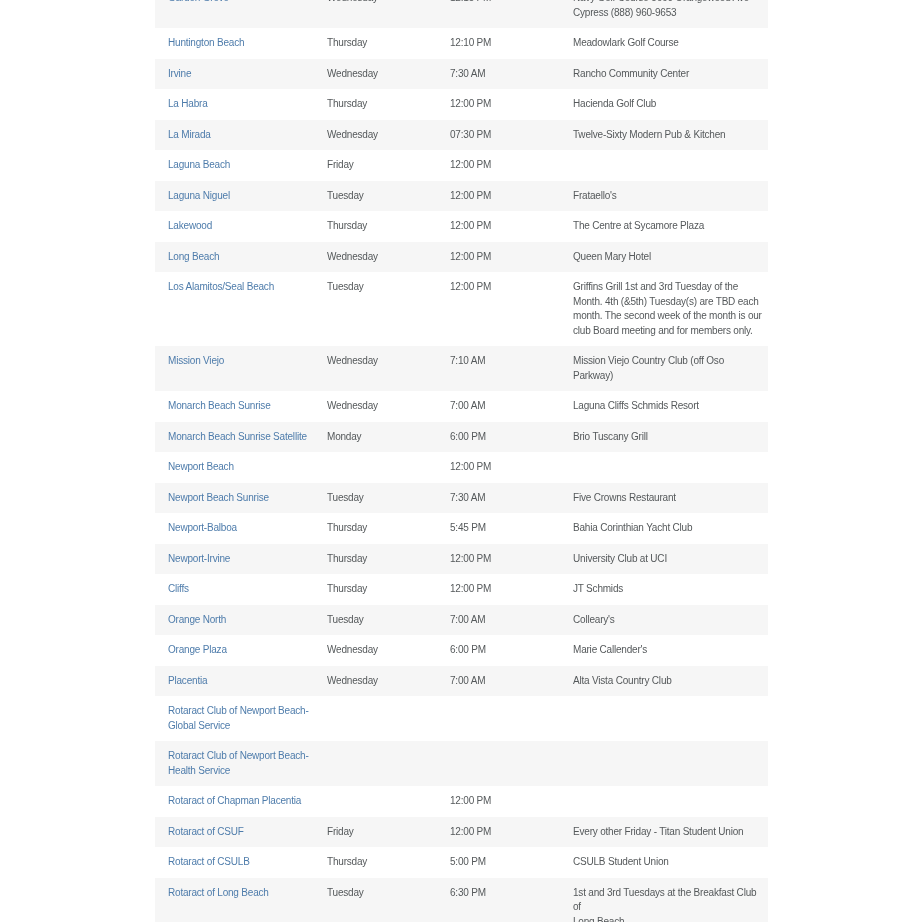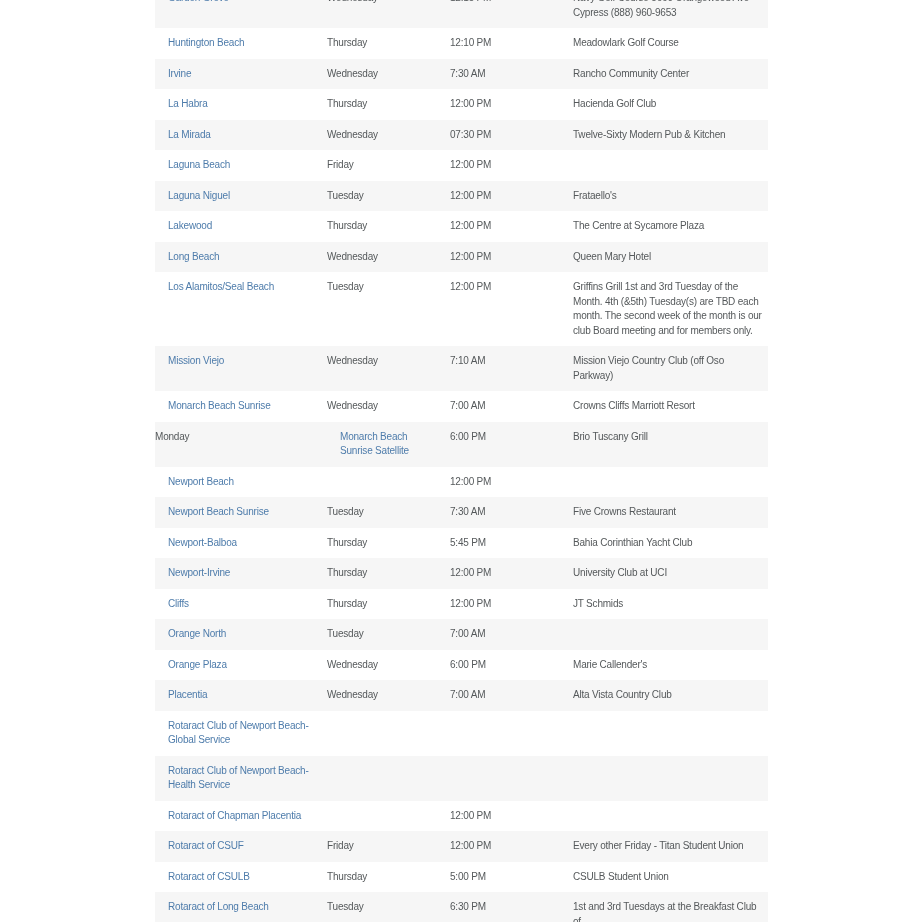--- a/index.html
+++ b/index.html
@@ -127,25 +127,25 @@
       <div class="row">
         <div class="cell name"><a class="club-link" href="#">Mission Viejo</a></div>
         <div class="cell day">Wednesday</div>
         <div class="cell time">7:10 AM</div>
         <div class="cell loc">Mission Viejo Country Club (off Oso Parkway)</div>
       </div>
       <div class="row">
         <div class="cell name"><a class="club-link" href="#">Monarch Beach Sunrise</a></div>
         <div class="cell day">Wednesday</div>
         <div class="cell time">7:00 AM</div>
-        <div class="cell loc">Crowns Cliffs Marriott Resort</div>
-      </div>
-      <div class="row">
+        <div class="cell loc">Laguna Cliffs Schmids Resort</div>
+      </div>
+      <div class="row">
+        <div class="cell name"><a class="club-link" href="#">Monarch Beach Sunrise Satellite</a></div>
         <div class="cell day">Monday</div>
-        <div class="cell name"><a class="club-link" href="#">Monarch Beach Sunrise Satellite</a></div>
         <div class="cell time">6:00 PM</div>
         <div class="cell loc">Brio Tuscany Grill</div>
       </div>
       <div class="row">
         <div class="cell name"><a class="club-link" href="#">Newport Beach</a></div>
         <div class="cell day"></div>
         <div class="cell time">12:00 PM</div>
         <div class="cell loc"></div>
       </div>
       <div class="row">
@@ -169,20 +169,21 @@
       <div class="row">
         <div class="cell name"><a class="club-link" href="#">Cliffs</a></div>
         <div class="cell day">Thursday</div>
         <div class="cell time">12:00 PM</div>
         <div class="cell loc">JT Schmids</div>
       </div>
       <div class="row">
         <div class="cell name"><a class="club-link" href="#">Orange North</a></div>
         <div class="cell day">Tuesday</div>
         <div class="cell time">7:00 AM</div>
+        <div class="cell loc">Colleary's</div>
       </div>
       <div class="row">
         <div class="cell name"><a class="club-link" href="#">Orange Plaza</a></div>
         <div class="cell day">Wednesday</div>
         <div class="cell time">6:00 PM</div>
         <div class="cell loc">Marie Callender's</div>
       </div>
       <div class="row">
         <div class="cell name"><a class="club-link" href="#">Placentia</a></div>
         <div class="cell day">Wednesday</div>

